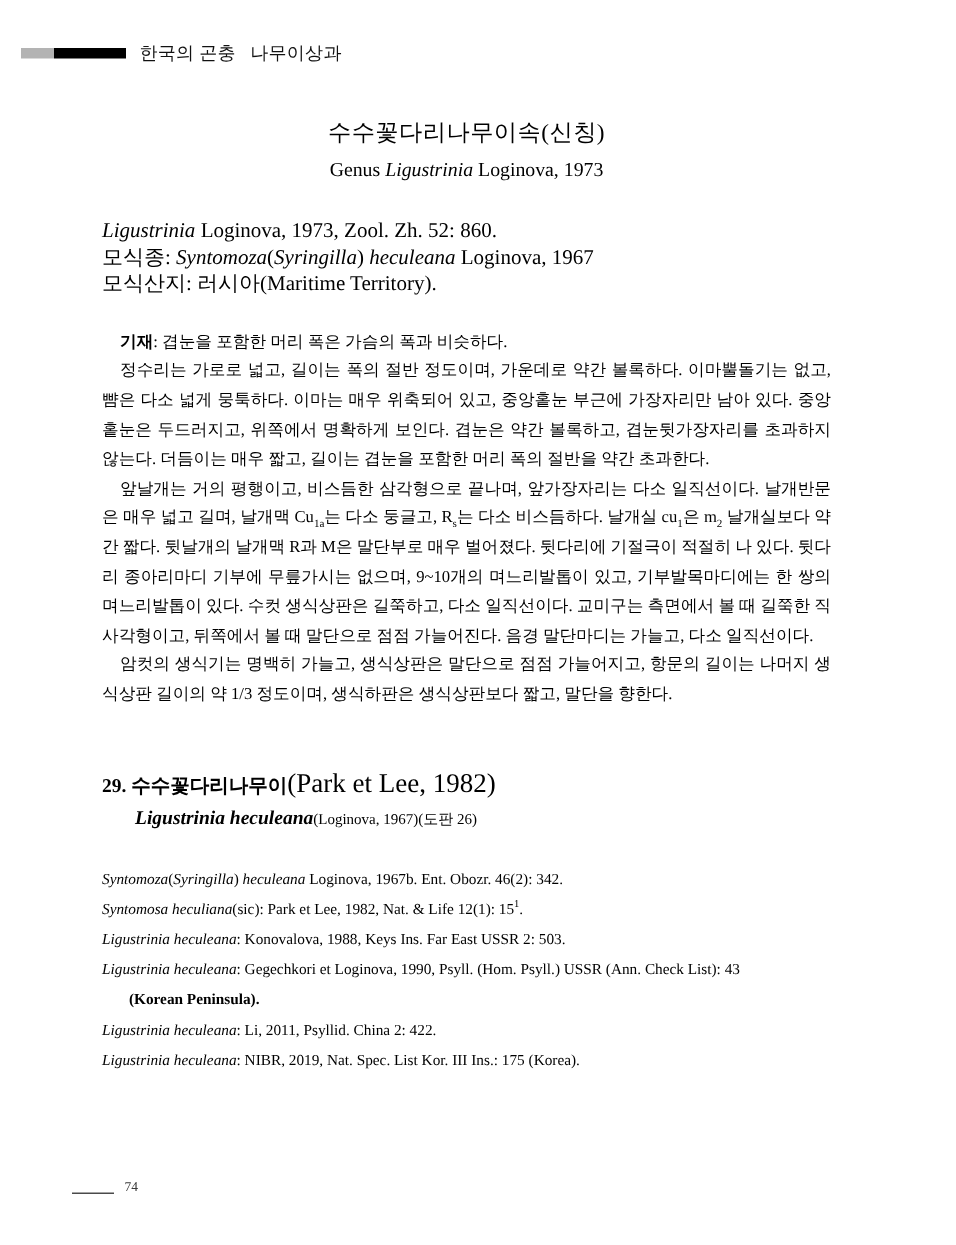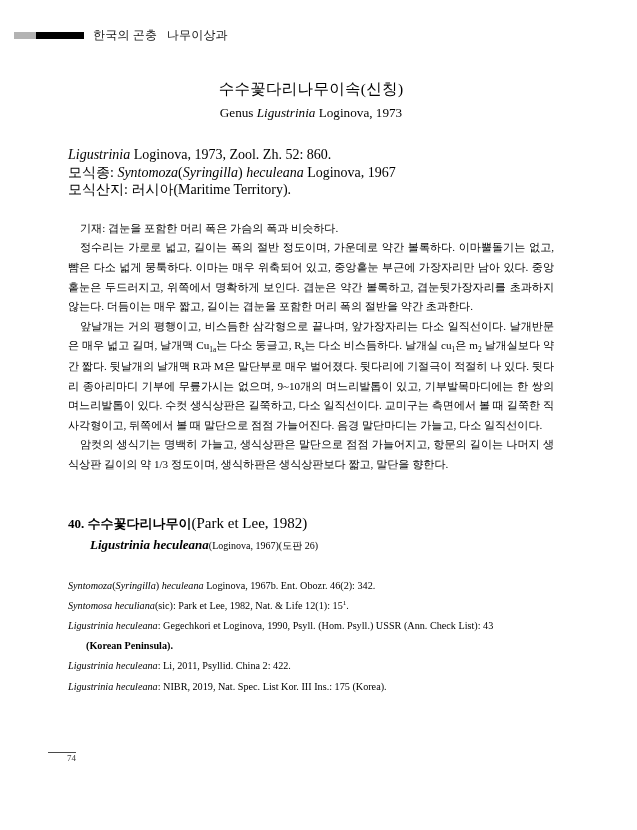--- a/index.html
+++ b/index.html
@@ -81,40 +81,40 @@
   .description {
     margin-top: 20px;
     font-size: 11.1px;
     line-height: 19.6px;
     text-align: justify;
     text-justify: inter-character;
     word-break: break-all;
   }
   .description p { margin: 0; }
   .description p.indent { text-indent: 12px; }
-  .description .bold { font-weight: normal; }
+  .description .bold { font-weight: bold; }
   .description sub {
     font-size: 7.4px;
     vertical-align: baseline;
     position: relative;
     top: 2.5px;
   }
 
   
   .species-heading {
     margin-top: 38px;
   }
   .species-line1 {
     font-size: 13px;
     font-weight: bold;
     line-height: 20px;
   }
   .species-line1 .auth {
     font-weight: normal;
-    font-size: 15px;
+    font-size: 18px;
   }
   .species-line2 {
     font-size: 13px;
     line-height: 21px;
     padding-left: 22px;
   }
   .species-line2 .sci {
     font-weight: bold;
     font-style: italic;
   }
@@ -139,24 +139,23 @@
   }
   .syn-cont {
     padding-left: 18px;
     font-weight: bold;
   }
 
   
   .footer {
     position: absolute;
     left: 48px;
-    top: 752px;
+    top: 786px;
     display: flex;
     align-items: flex-end;
-    flex-direction: column;
   }
   .footer-rule {
     width: 28px;
     height: 1px;
     background: #4a4a4a;
   }
   .footer-page-number {
     margin-left: 7px;
     font-size: 9px;
     color: #3a3a3a;
@@ -185,31 +184,32 @@
   </div>
 
   <div class="description">
     <p class="indent"><span class="bold">기재</span><span>: 겹눈을 포함한 머리 폭은 가슴의 폭과 비슷하다.</span></p>
     <p class="indent">정수리는 가로로 넓고, 길이는 폭의 절반 정도이며, 가운데로 약간 볼록하다. 이마뿔돌기는 없고, 뺨은 다소 넓게 뭉툭하다. 이마는 매우 위축되어 있고, 중앙홑눈 부근에 가장자리만 남아 있다. 중앙홑눈은 두드러지고, 위쪽에서 명확하게 보인다. 겹눈은 약간 볼록하고, 겹눈뒷가장자리를 초과하지 않는다. 더듬이는 매우 짧고, 길이는 겹눈을 포함한 머리 폭의 절반을 약간 초과한다.</p>
     <p class="indent"><span>앞날개는 거의 평행이고, 비스듬한 삼각형으로 끝나며, 앞가장자리는 다소 일직선이다. 날개반문은 매우 넓고 길며, 날개맥 Cu</span><sub>1a</sub><span>는 다소 둥글고, R</span><sub>s</sub><span>는 다소 비스듬하다. 날개실 cu</span><sub>1</sub><span>은 m</span><sub>2</sub><span> 날개실보다 약간 짧다. 뒷날개의 날개맥 R과 M은 말단부로 매우 벌어졌다. 뒷다리에 기절극이 적절히 나 있다. 뒷다리 종아리마디 기부에 무릎가시는 없으며, 9~10개의 며느리발톱이 있고, 기부발목마디에는 한 쌍의 며느리발톱이 있다. 수컷 생식상판은 길쭉하고, 다소 일직선이다. 교미구는 측면에서 볼 때 길쭉한 직사각형이고, 뒤쪽에서 볼 때 말단으로 점점 가늘어진다. 음경 말단마디는 가늘고, 다소 일직선이다.</span></p>
     <p class="indent">암컷의 생식기는 명백히 가늘고, 생식상판은 말단으로 점점 가늘어지고, 항문의 길이는 나머지 생식상판 길이의 약 1/3 정도이며, 생식하판은 생식상판보다 짧고, 말단을 향한다.</p>
   </div>
 
   <div class="species-heading">
-    <div class="species-line1"><span>40.</span>&nbsp;<span>수수꽃다리나무이</span><span class="auth">(Park et Lee, 1982)</span></div>
+    <div class="species-line1"><span>29.</span>&nbsp;<span>수수꽃다리나무이</span><span class="auth">(Park et Lee, 1982)</span></div>
     <div class="species-line2"><span class="sci">Ligustrinia heculeana</span><span class="auth">(Loginova, 1967)</span><span class="auth">(도판 26)</span></div>
   </div>
 
   <div class="synonymy">
 
     <div class="syn-row"><span class="it">Syntomoza</span><span>(</span><span class="it">Syringilla</span><span>) </span><span class="it">heculeana</span><span> Loginova, 1967b. Ent. Obozr. 46(2): 342.</span></div>
 
 
     <div class="syn-row"><span class="it">Syntomosa heculiana</span><span>(sic): Park et Lee, 1982, Nat. &amp; Life 12(1): 15</span><sup>1</sup><span>.</span></div>
 
+    <div class="syn-row"><span class="it">Ligustrinia heculeana</span><span>: Konovalova, 1988, Keys Ins. Far East USSR 2: 503.</span></div>
 
     <div class="syn-row"><span class="it">Ligustrinia heculeana</span><span>: Gegechkori et Loginova, 1990, Psyll. (Hom. Psyll.) USSR (Ann. Check List): 43</span></div>
     <div class="syn-row syn-cont">(Korean Peninsula).</div>
 
     <div class="syn-row"><span class="it">Ligustrinia heculeana</span><span>: Li, 2011, Psyllid. China 2: 422.</span></div>
 
     <div class="syn-row"><span class="it">Ligustrinia heculeana</span><span>: NIBR, 2019, Nat. Spec. List Kor. III Ins.: 175 (Korea).</span></div>
 
   </div>
 </div>

